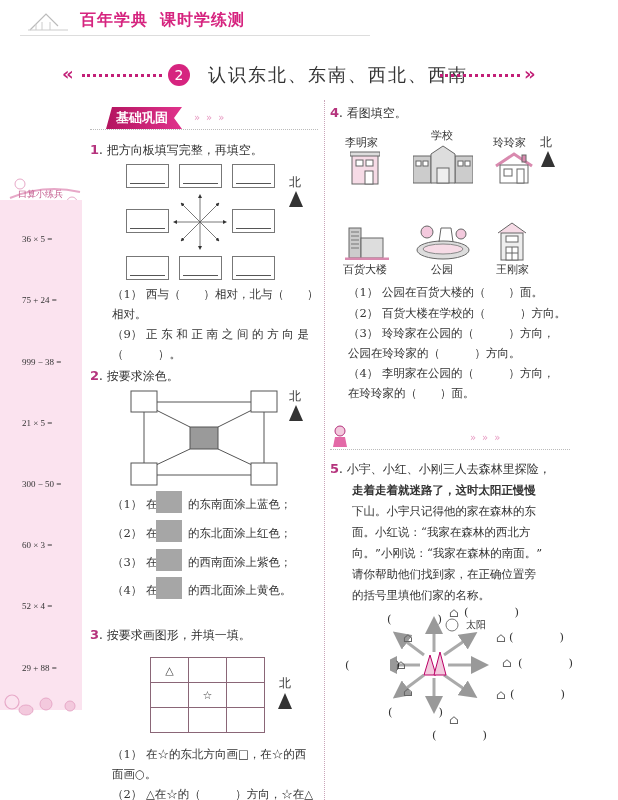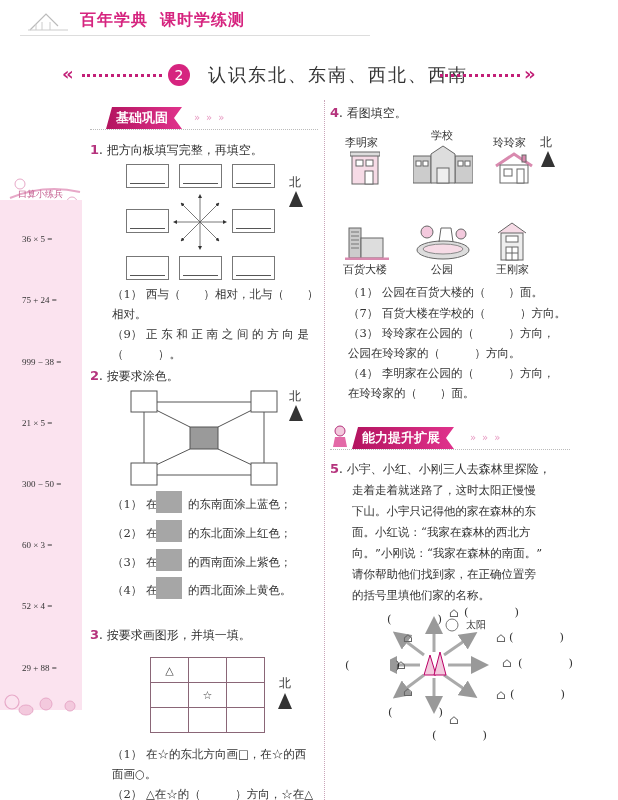--- a/index.html
+++ b/index.html
@@ -269,40 +269,39 @@
 <svg class="bld" style="left:497px; top:221px;" width="30" height="40" viewBox="0 0 30 40">
   <path d="M1 12 L15 2 L29 12" fill="#f6dbe6" stroke="#666"></path>
   <rect x="4" y="12" width="22" height="27" fill="#eee" stroke="#666"></rect>
   <rect x="9" y="15" width="12" height="6" fill="#fff" stroke="#666"></rect>
   <rect x="9" y="26" width="12" height="13" fill="#fff" stroke="#666"></rect>
   <path d="M15 26 V39 M9 32 H21" stroke="#666"></path>
 </svg>
 <span class="bld-label" style="left:496px; top:262px;">王刚家</span>
 
 <div class="abs line" style="left:348px; top:285px;">（1） 公园在百货大楼的（　　）面。</div>
-<div class="abs line" style="left:348px; top:306px;">（7） 百货大楼在学校的（　　　）方向。</div>
+<div class="abs line" style="left:348px; top:306px;">（2） 百货大楼在学校的（　　　）方向。</div>
 <div class="abs line" style="left:348px; top:326px;">（3） 玲玲家在公园的（　　　）方向，</div>
 <div class="abs line" style="left:348px; top:346px;">公园在玲玲家的（　　　）方向。</div>
 <div class="abs line" style="left:348px; top:366px;text-align:center;">（4） 李明家在公园的（　　　）方向，</div>
 <div class="abs line" style="left:348px; top:386px;">在玲玲家的（　　）面。</div>
 
 <div class="abs banner" style="left:330px; top:427px; width:242px;">
   <svg style="position:absolute; left:0; top:-2px;" width="20" height="24" viewBox="0 0 20 24">
     <circle cx="10" cy="6" r="5" fill="#f3c9dd" stroke="#b5337d"></circle>
     <path d="M5 12 L15 12 L17 22 L3 22 Z" fill="#e36aa7"></path>
   </svg>
-  <div class="banner-flag" style="left:22px;">能力提升扩展</div>
   <span class="banner-chev" style="left:140px;">»»»</span>
   <div class="banner-rule" style="left:0; width:240px;"></div>
 </div>
 
 <div class="abs q" style="left:330px; top:461px;">
   <span class="qnum">5</span><span>. 小宇、小红、小刚三人去森林里探险，</span>
 </div>
-<div class="abs line" style="left:352px; top:483px;">走着走着就迷路了，这时太阳正慢慢</div>
+<div class="abs line" style="left:352px; top:483px;font-weight:bold;">走着走着就迷路了，这时太阳正慢慢</div>
 <div class="abs line" style="left:352px; top:504px;">下山。小宇只记得他的家在森林的东</div>
 <div class="abs line" style="left:352px; top:525px;">面。小红说：“我家在森林的西北方</div>
 <div class="abs line" style="left:352px; top:546px;text-align:right;">向。”小刚说：“我家在森林的南面。”</div>
 <div class="abs line" style="left:352px; top:567px;">请你帮助他们找到家，在正确位置旁</div>
 <div class="abs line" style="left:352px; top:588px;">的括号里填他们家的名称。</div>
 
 <svg class="abs" style="left:390px; top:600px;" width="170" height="140" viewBox="0 0 170 140">
   <defs>
       <marker id="ah2" markerWidth="6" markerHeight="6" refX="3" refY="3" orient="auto">
         <path d="M0 0 L6 3 L0 6 Z" fill="#999"></path>

